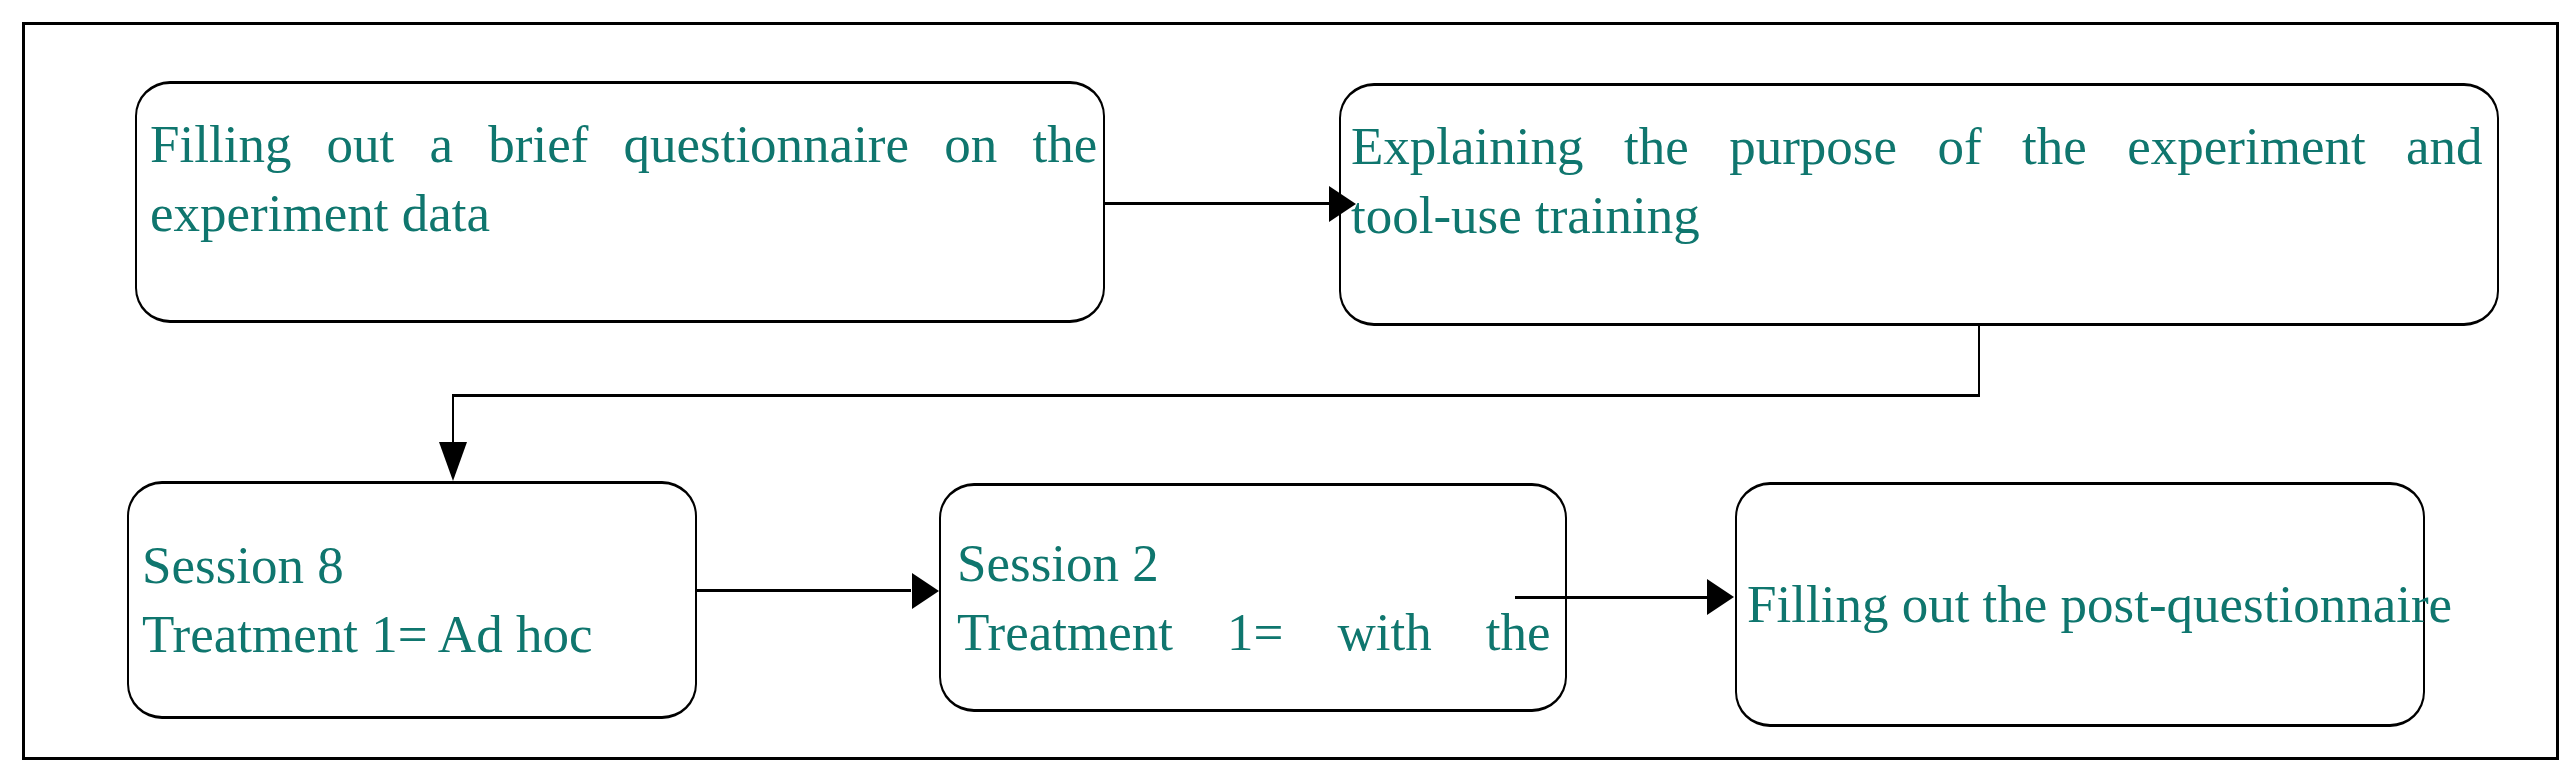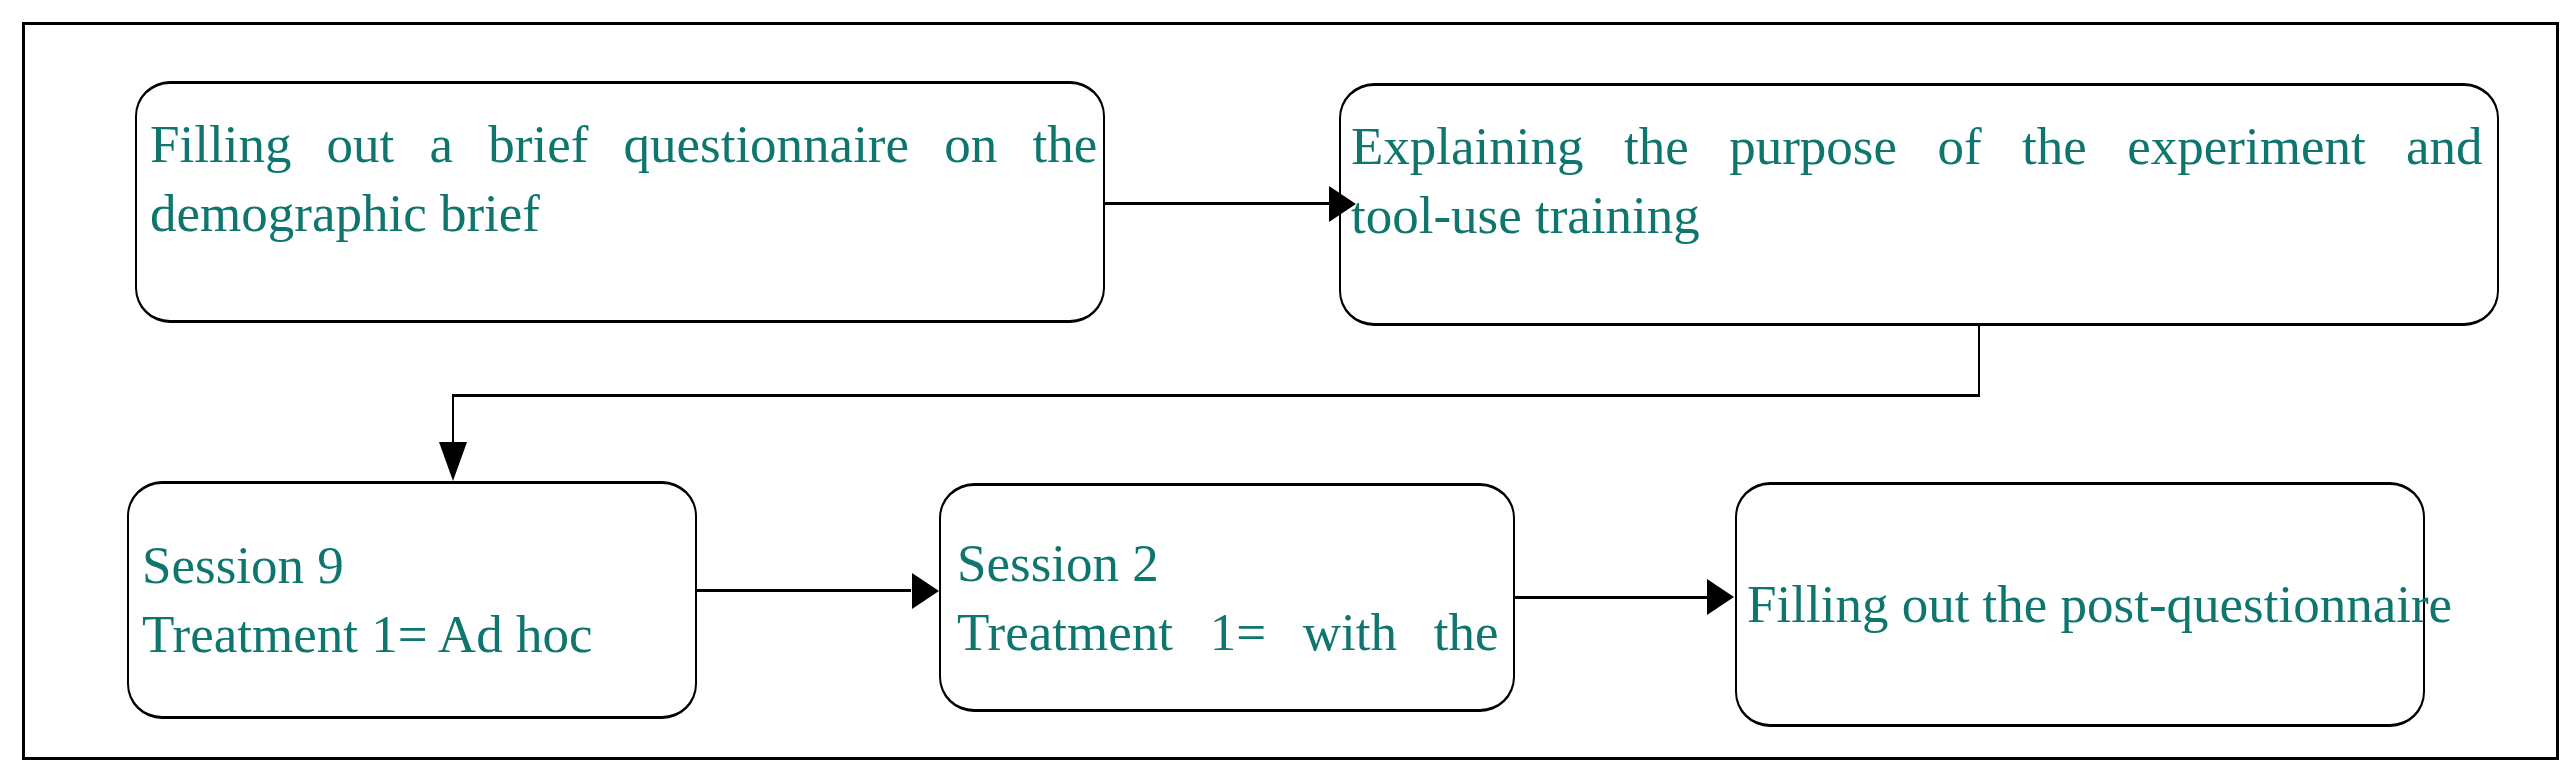--- a/index.html
+++ b/index.html
@@ -42,21 +42,21 @@
   .ln { white-space: nowrap; }
   .ln.stretch {
     white-space: normal;
     text-align: justify;
     text-align-last: justify;
   }
   
   .b1 { left: 135px;  top: 81px; width: 970px; height: 242px; padding-left: 13px; padding-right: 5.8px;  }
   .b2 { left: 1339px; top: 83px; width: 1160px; height: 243px; padding-left: 10px; padding-right: 14.4px; }
   .b3 { left: 127px;  top: 481px; width: 570px;  height: 238px; padding-left: 13px; padding-right: 7.2px; }
-  .b4 { left: 939px; top: 483px; width: 576px;  height: 229px; padding-left: 16px; padding-right: 14.4px; }
+  .b4 { left: 939px; top: 483px; width: 628px;  height: 229px; padding-left: 16px; padding-right: 14.4px; }
   .b5 { left: 1735px; top: 482px; width: 690px; height: 245px; padding-left: 10px; padding-right: 7.2px; }
   
   .line {
     position: absolute;
     background: #000;
   }
   .a1-shaft { left: 1105px; top: 202px; width: 225px;  height: 2.9px; }
   .a2-shaft { left: 697px;  top: 589px; width: 214px;  height: 2.9px; }
   .a3-shaft { left: 1515px; top: 596px; width: 192px;  height: 2.9px; }
   .c-v1     { left: 1978px; top: 325px; width: 2.2px;    height: 72px; }
@@ -84,30 +84,30 @@
 </style>
 </head>
 <body>
 
 <div class="canvas">
 
   <div class="frame"></div>
 
   <div class="box topline b1">
     <div class="ln stretch">Filling out a brief questionnaire on the</div>
-    <div class="ln">demographic brief</div>
+    <div class="ln">experiment data</div>
   </div>
 
   <div class="box topline b2">
     <div class="ln stretch">Explaining the purpose of the experiment and</div>
     <div class="ln">tool-use training</div>
   </div>
 
   <div class="box centered b3">
-    <div class="ln">Session 9</div>
+    <div class="ln">Session 8</div>
     <div class="ln">Treatment 1= Ad hoc</div>
   </div>
 
   <div class="box centered b4">
     <div class="ln">Session 2</div>
     <div class="ln stretch">Treatment 1= with the</div>
   </div>
 
   <div class="box centered b5">
     <div class="ln">Filling out the post-questionnaire</div>

